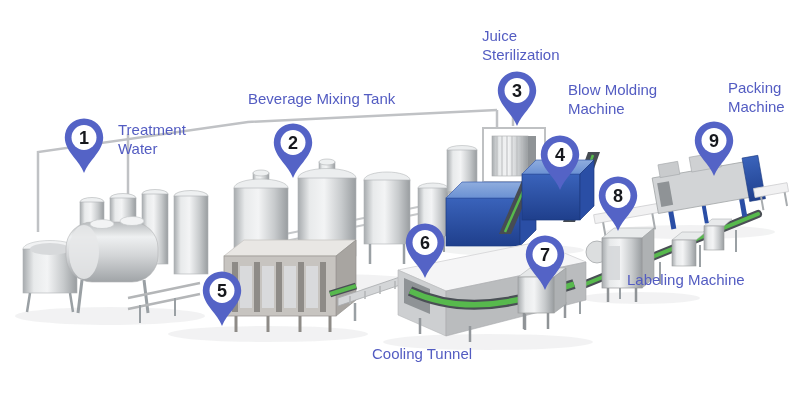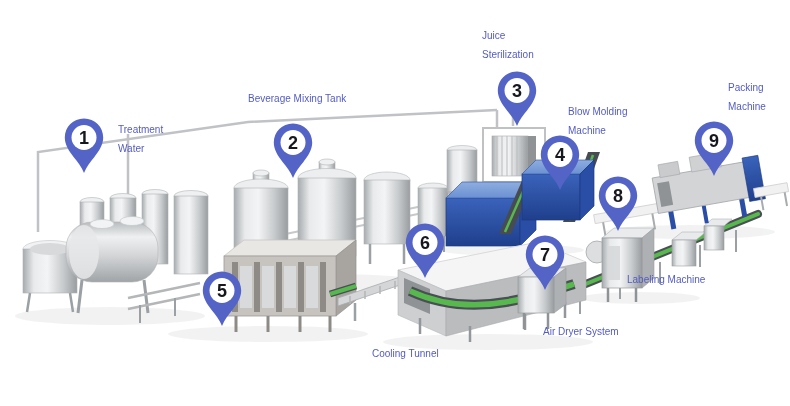--- a/index.html
+++ b/index.html
@@ -10,21 +10,21 @@
   .scene{position:absolute;left:0;top:0;width:790px;height:406px;}
   .pin{position:absolute;width:44px;height:60px;cursor:pointer;}
   .pin-body{fill:var(--pin-color,#5463c6);}
   .pin-circle{fill:var(--pin-circle,#ffffff);}
   .pin-number{
     font-family:"Liberation Sans",sans-serif;font-size:18px;font-weight:bold;
     fill:var(--pin-number,#16181d);text-anchor:middle;
   }
   .pin-label{
     position:absolute;color:var(--label-color,#535cc2);
-    font-size:10px;line-height:19px;font-weight:500;white-space:nowrap;
+    font-size:15px;line-height:19px;font-weight:500;white-space:nowrap;
   }
   .pin-label span{display:block;}
   .belt{stroke:var(--belt-green,#57b94d);fill:none;}
   .belt-base{stroke:#4a4f55;fill:none;}
   .blue-side{fill:var(--machine-blue,#2a4ea5);}
 </style>
 </head>
 <body>
 
 <div class="stage">
@@ -256,21 +256,21 @@
     <span>Sterilization</span>
   </div>
 
   <div class="pin" style="left:538px;top:133px">
     <svg width="44" height="60" viewBox="0 0 44 60">
       <path class="pin-body" d="M22 2.5 C11.2 2.5 2.8 10.9 2.8 21.6 C2.8 28.9 7 35.3 11.8 41.2 C15.6 45.9 19.5 50.6 22 57 C24.5 50.6 28.4 45.9 32.2 41.2 C37 35.3 41.2 28.9 41.2 21.6 C41.2 10.9 32.8 2.5 22 2.5 Z"></path>
       <circle class="pin-circle" cx="22" cy="21.5" r="12.5"></circle>
       <text class="pin-number" x="22" y="27.5">4</text>
     </svg>
   </div>
-  <div class="pin-label" style="left:568px;top:102px">
+  <div class="pin-label" style="left:568px;top:80px">
     <span>Blow Molding</span>
     <span>Machine</span>
   </div>
 
   <div class="pin" style="left:200px;top:269px">
     <svg width="44" height="60" viewBox="0 0 44 60">
       <path class="pin-body" d="M22 2.5 C11.2 2.5 2.8 10.9 2.8 21.6 C2.8 28.9 7 35.3 11.8 41.2 C15.6 45.9 19.5 50.6 22 57 C24.5 50.6 28.4 45.9 32.2 41.2 C37 35.3 41.2 28.9 41.2 21.6 C41.2 10.9 32.8 2.5 22 2.5 Z"></path>
       <circle class="pin-circle" cx="22" cy="21.5" r="12.5"></circle>
       <text class="pin-number" x="22" y="27.5">5</text>
     </svg>
@@ -286,23 +286,20 @@
   <div class="pin-label" style="left:372px;top:344px">
     <span>Cooling Tunnel</span>
   </div>
 
   <div class="pin" style="left:523px;top:233px">
     <svg width="44" height="60" viewBox="0 0 44 60">
       <path class="pin-body" d="M22 2.5 C11.2 2.5 2.8 10.9 2.8 21.6 C2.8 28.9 7 35.3 11.8 41.2 C15.6 45.9 19.5 50.6 22 57 C24.5 50.6 28.4 45.9 32.2 41.2 C37 35.3 41.2 28.9 41.2 21.6 C41.2 10.9 32.8 2.5 22 2.5 Z"></path>
       <circle class="pin-circle" cx="22" cy="21.5" r="12.5"></circle>
       <text class="pin-number" x="22" y="27.5">7</text>
     </svg>
-  </div>
-  <div class="pin-label" style="left:543px;top:322px">
-    <span>Air Dryer System</span>
   </div>
 
   <div class="pin" style="left:596px;top:174px">
     <svg width="44" height="60" viewBox="0 0 44 60">
       <path class="pin-body" d="M22 2.5 C11.2 2.5 2.8 10.9 2.8 21.6 C2.8 28.9 7 35.3 11.8 41.2 C15.6 45.9 19.5 50.6 22 57 C24.5 50.6 28.4 45.9 32.2 41.2 C37 35.3 41.2 28.9 41.2 21.6 C41.2 10.9 32.8 2.5 22 2.5 Z"></path>
       <circle class="pin-circle" cx="22" cy="21.5" r="12.5"></circle>
       <text class="pin-number" x="22" y="27.5">8</text>
     </svg>
   </div>
   <div class="pin-label" style="left:627px;top:270px">

